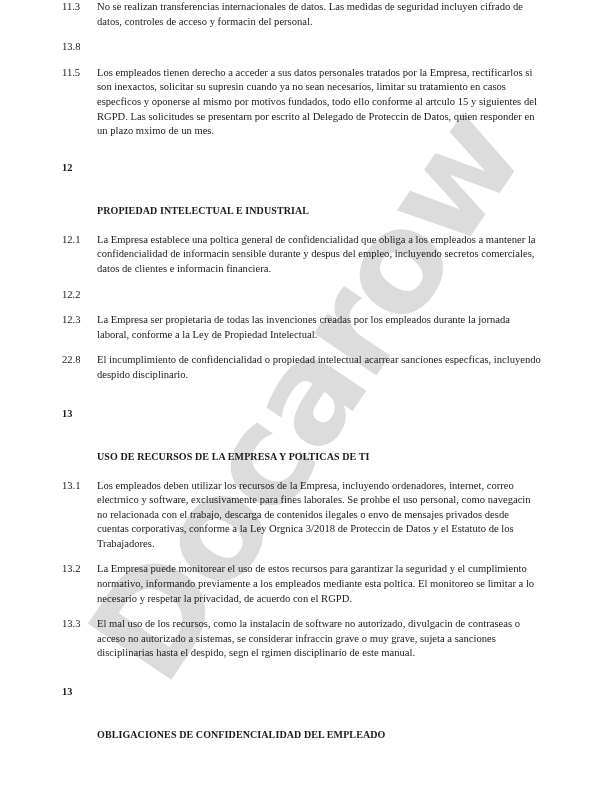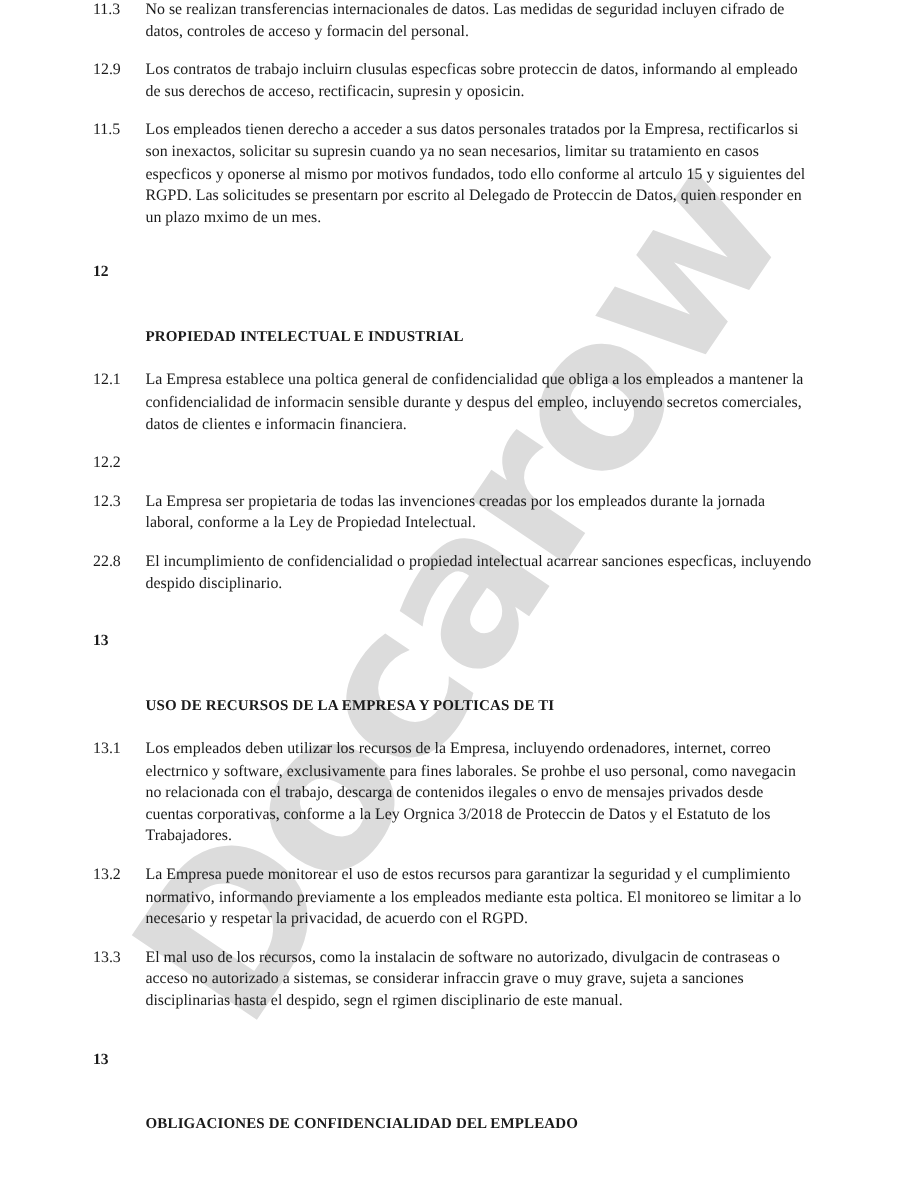--- a/index.html
+++ b/index.html
@@ -103,22 +103,21 @@
 <div class="page">
 
   <div class="watermark">Docarow</div>
 
   <div class="content">
       <div class="clause">
         <div class="clause-num">11.3</div>
         <div class="clause-body">No se realizan transferencias internacionales de datos. Las medidas de seguridad incluyen cifrado de datos, controles de acceso y formacin del personal.</div>
       </div>
       <div class="clause">
-        <div class="clause-num">12.9</div>
-        <div class="clause-body">Los contratos de trabajo incluirn clusulas especficas sobre proteccin de datos, informando al empleado de sus derechos de acceso, rectificacin, supresin y oposicin.</div>
+        <div class="clause-num">13.8</div>
       </div>
       <div class="clause">
         <div class="clause-num">11.5</div>
         <div class="clause-body">Los empleados tienen derecho a acceder a sus datos personales tratados por la Empresa, rectificarlos si son inexactos, solicitar su supresin cuando ya no sean necesarios, limitar su tratamiento en casos especficos y oponerse al mismo por motivos fundados, todo ello conforme al artculo 15 y siguientes del RGPD. Las solicitudes se presentarn por escrito al Delegado de Proteccin de Datos, quien responder en un plazo mximo de un mes.</div>
       </div>
       <div class="heading first">
         <div class="heading-num">12</div>
         <div class="heading-title">PROPIEDAD INTELECTUAL E INDUSTRIAL</div>
       </div>
       <div class="clause">

